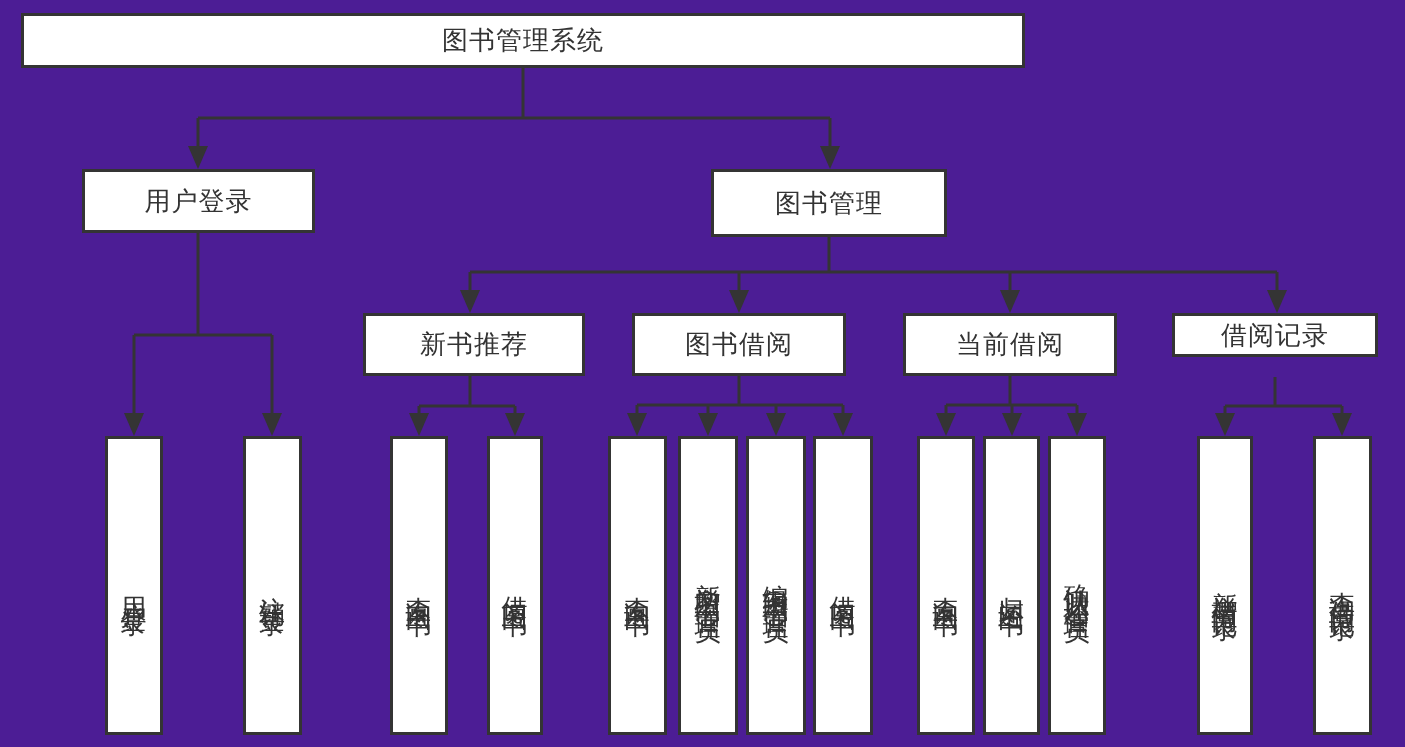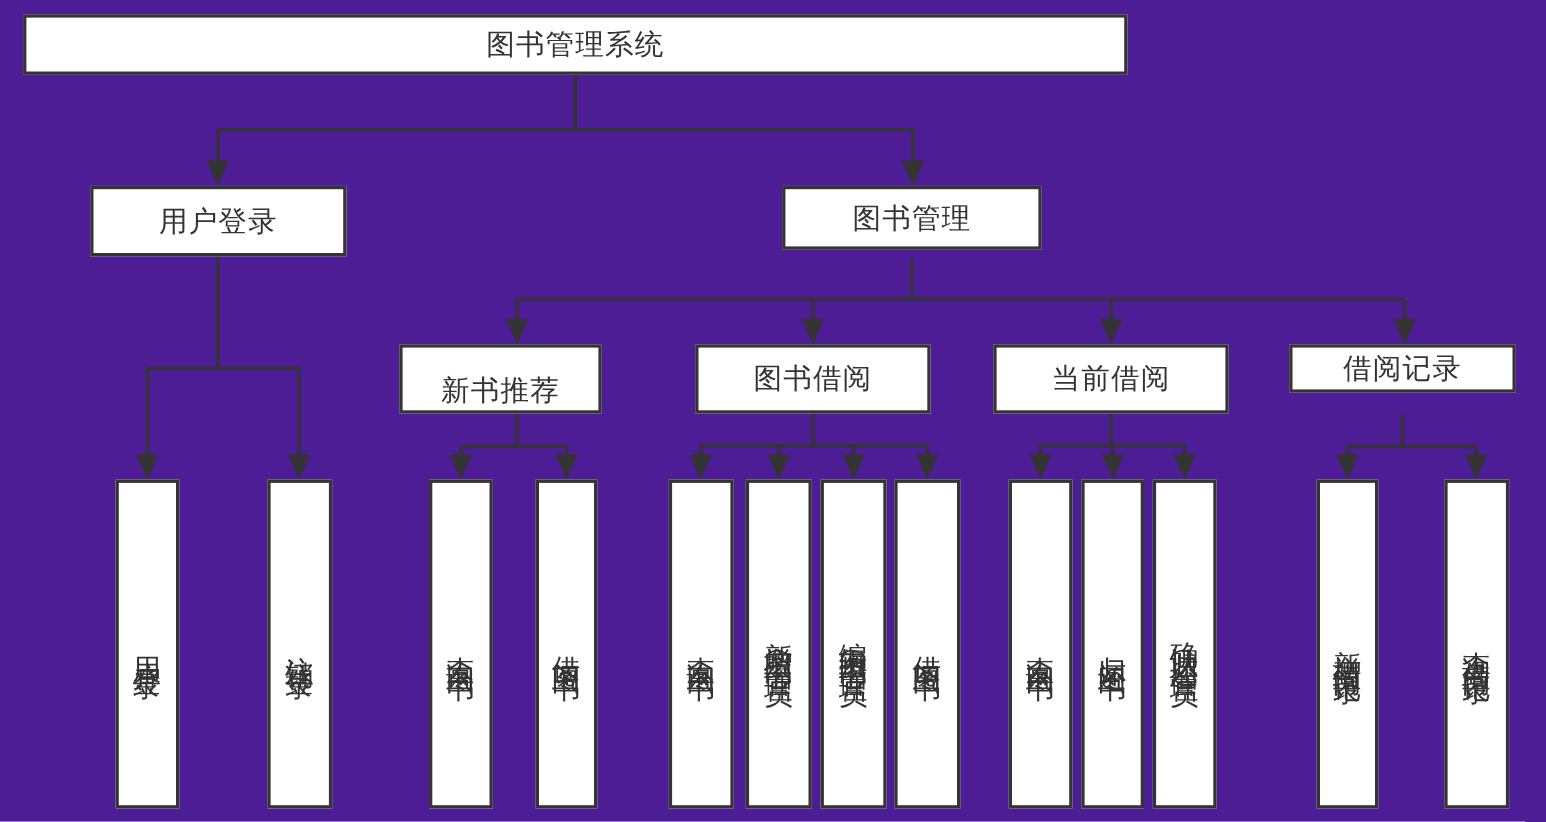--- a/index.html
+++ b/index.html
@@ -114,25 +114,25 @@
     <polygon points="1332,413 1352,413 1342,436"></polygon>
   </svg>
 
   <div class="hbox" style="left:21px; top:13px; width:1004px; height:55px;">
     <span class="label-h">图书管理系统</span>
   </div>
 
   <div class="hbox" style="left:82px; top:169px; width:233px; height:64px;">
     <span class="label-h">用户登录</span>
   </div>
-  <div class="hbox" style="left:711px; top:169px; width:236px; height:58px;">
+  <div class="hbox" style="left:711px; top:169px; width:236px; height:68px;">
     <span class="label-h">图书管理</span>
   </div>
 
-  <div class="hbox" style="left:363px; top:313px; width:184px; height:63px;align-items:flex-end;">
+  <div class="hbox" style="left:363px; top:313px; width:222px; height:63px;">
     <span class="label-h">新书推荐</span>
   </div>
   <div class="hbox" style="left:903px; top:313px; width:214px; height:63px;">
     <span class="label-h">当前借阅</span>
   </div>
   <div class="hbox" style="left:632px; top:313px; width:214px; height:63px;">
     <span class="label-h">图书借阅</span>
   </div>
   <div class="hbox" style="left:1172px; top:313px; width:206px; height:44px;">
     <span class="label-h">借阅记录</span>

